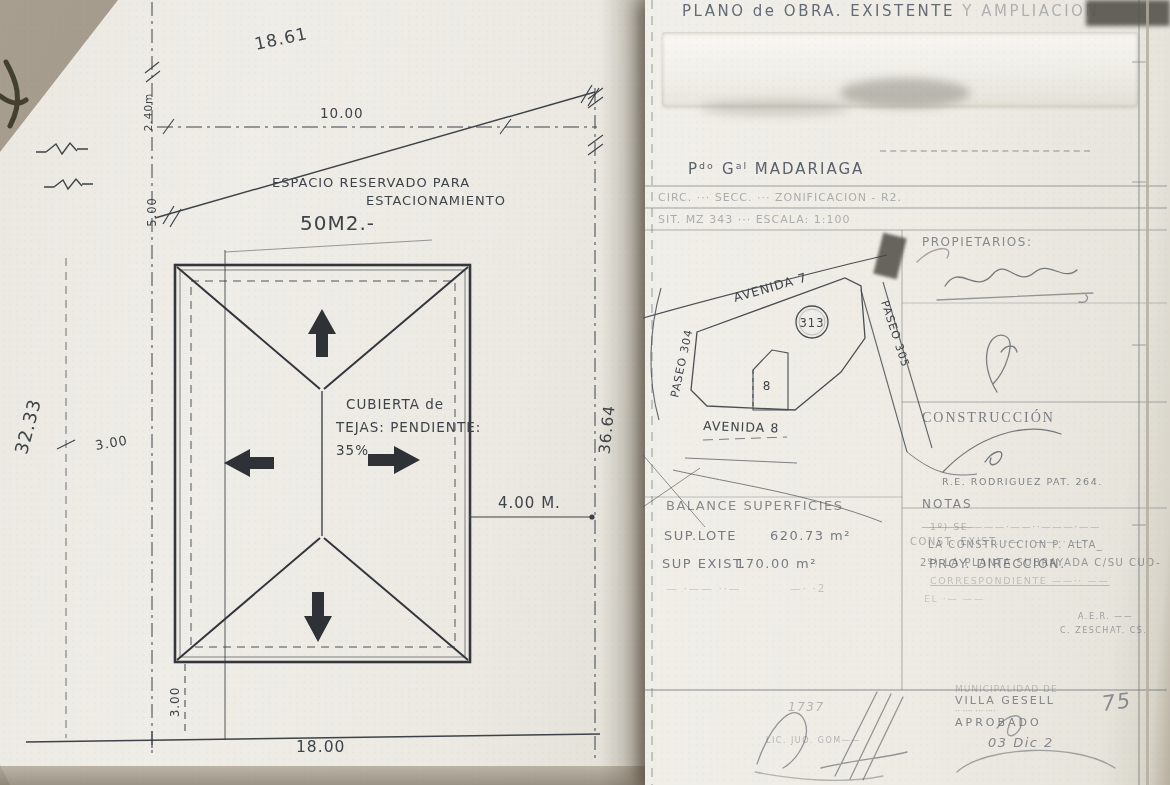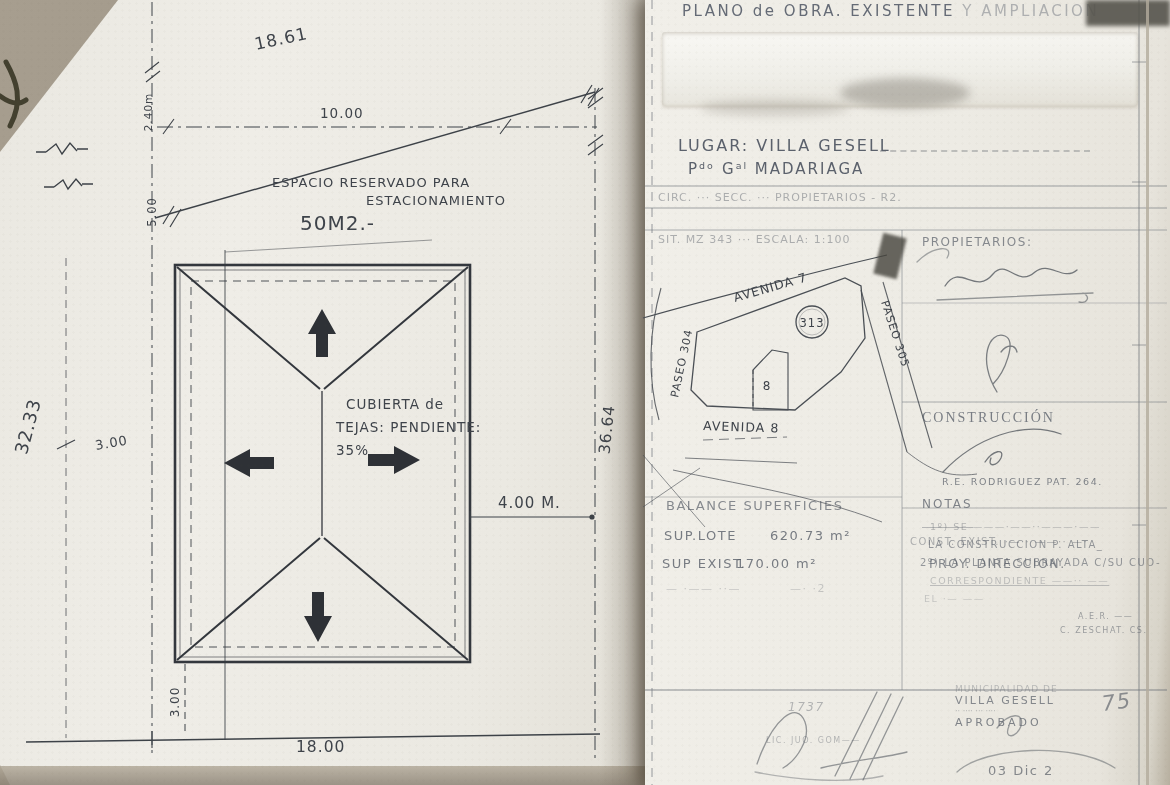--- a/index.html
+++ b/index.html
@@ -176,26 +176,25 @@
       <path d="M352,728 C364,712 380,712 376,726 C372,738 358,740 364,726" opacity="0.55"></path>
       <path d="M312,772 C340,746 430,742 470,768" opacity="0.5"></path>
     </g>
   </svg>
 
   <div class="txt" style="left:682px;top:2px;font-size:15px;letter-spacing:2.5px;color:#656b76;">
     <span>PLANO de OBRA. EXISTENTE</span>
     <span class="faded">Y AMPLIACION</span>
   </div>
 
-  <div class="txt" style="left:678px;top:136px;font-size:16px;letter-spacing:2px;color:#5b616c;">LUGAR: VILLA GESELL</div>
   <div class="underline-dash" style="left:880px;top:150px;width:210px;"></div>
   <div class="txt" style="left:688px;top:160px;font-size:15px;letter-spacing:2px;color:#5b616c;">Pᵈᵒ Gᵃˡ MADARIAGA</div>
 
-  <div class="txt faded" style="left:658px;top:191px;font-size:11px;letter-spacing:1px;">CIRC. ··· SECC. ··· PROPIETARIOS - R2.</div>
-  <div class="txt faded" style="left:658px;top:213px;font-size:11px;letter-spacing:1px;margin-top:20px;">SIT.        MZ 343 ···  ESCALA: 1:100</div>
+  <div class="txt faded" style="left:658px;top:191px;font-size:11px;letter-spacing:1px;">CIRC. ··· SECC. ··· ZONIFICACION - R2.</div>
+  <div class="txt faded" style="left:658px;top:213px;font-size:11px;letter-spacing:1px;">SIT.        MZ 343 ···  ESCALA: 1:100</div>
 
   <div class="txt" style="left:922px;top:235px;font-size:12px;opacity:.7;">PROPIETARIOS:</div>
 
   <div class="txt" style="left:910px;top:536px;font-size:10px;opacity:.45;">CONST. EXIST. ·—·· ——·· —·</div>
 
   <div class="txt" style="left:918px;top:556px;font-size:12.5px;opacity:.7;margin-left:11px;">PROY. DIRECCION.</div>
   <div class="txt" style="left:1078px;top:612px;font-size:8px;opacity:.55;">A.E.R. ——</div>
   <div class="txt" style="left:1060px;top:626px;font-size:8px;opacity:.55;">C. ZESCHAT. CS.</div>
 
   <div class="txt" style="left:922px;top:410px;font-size:14px;letter-spacing:2px;color:#5d636d;opacity:.8;font-family:Liberation Serif, serif;">CONSTRUCCIÓN</div>
@@ -218,21 +217,21 @@
 
   <div class="txt" style="left:788px;top:700px;font-size:12px;opacity:.4;font-style:italic;">1737</div>
   <div class="txt" style="left:766px;top:736px;font-size:8px;opacity:.4;">LIC. JUO. GOM——</div>
 
   <div style="position:absolute;left:955px;top:684px;width:170px;z-index:7;text-align:left;font-family:'DejaVu Sans',sans-serif;color:#5a606a;">
     <div style="font-size:9px;opacity:.35;letter-spacing:1px;">MUNICIPALIDAD DE</div>
     <div style="font-size:11px;opacity:.7;letter-spacing:2px;">VILLA GESELL</div>
     <div style="font-size:8px;opacity:.35;">·· ···· ··· ····</div>
     <div style="font-size:11px;opacity:.75;letter-spacing:3px;">APROBADO</div>
   </div>
-  <div class="txt" style="left:988px;top:735px;font-size:13px;opacity:.65;color:#4e545e;margin-top:28px;">03 Dic 2</div>
+  <div class="txt" style="left:988px;top:735px;font-size:13px;opacity:.65;font-style:italic;color:#4e545e;">03 Dic 2</div>
   <div class="txt" style="left:1102px;top:690px;font-size:21px;opacity:.6;font-style:italic;transform:rotate(-8deg);color:#4e545e;">75</div>
 
   <div class="blob" style="left:1086px;top:0;width:84px;height:26px;background:#55534c;filter:blur(2px);opacity:.9;"></div>
   <div class="blob" style="left:878px;top:235px;width:24px;height:42px;background:#45433c;filter:blur(1.5px);opacity:.8;transform:rotate(14deg);"></div>
   <div class="blob" style="left:840px;top:78px;width:130px;height:30px;background:#8b877e;filter:blur(5px);opacity:.5;border-radius:50%;"></div>
   <div class="blob" style="left:700px;top:100px;width:150px;height:16px;background:#9a958b;filter:blur(5px);opacity:.35;border-radius:50%;"></div>
   <div class="blob" style="left:600px;top:0;width:48px;height:785px;z-index:4;background:linear-gradient(to right,rgba(120,110,95,0),rgba(100,90,75,.28) 70%,rgba(80,70,55,.45));"></div>
   <div class="blob" style="left:1146px;top:0;width:3px;height:785px;background:#b3ab9c;opacity:.8;"></div>
 
   <div id="noise"></div>

